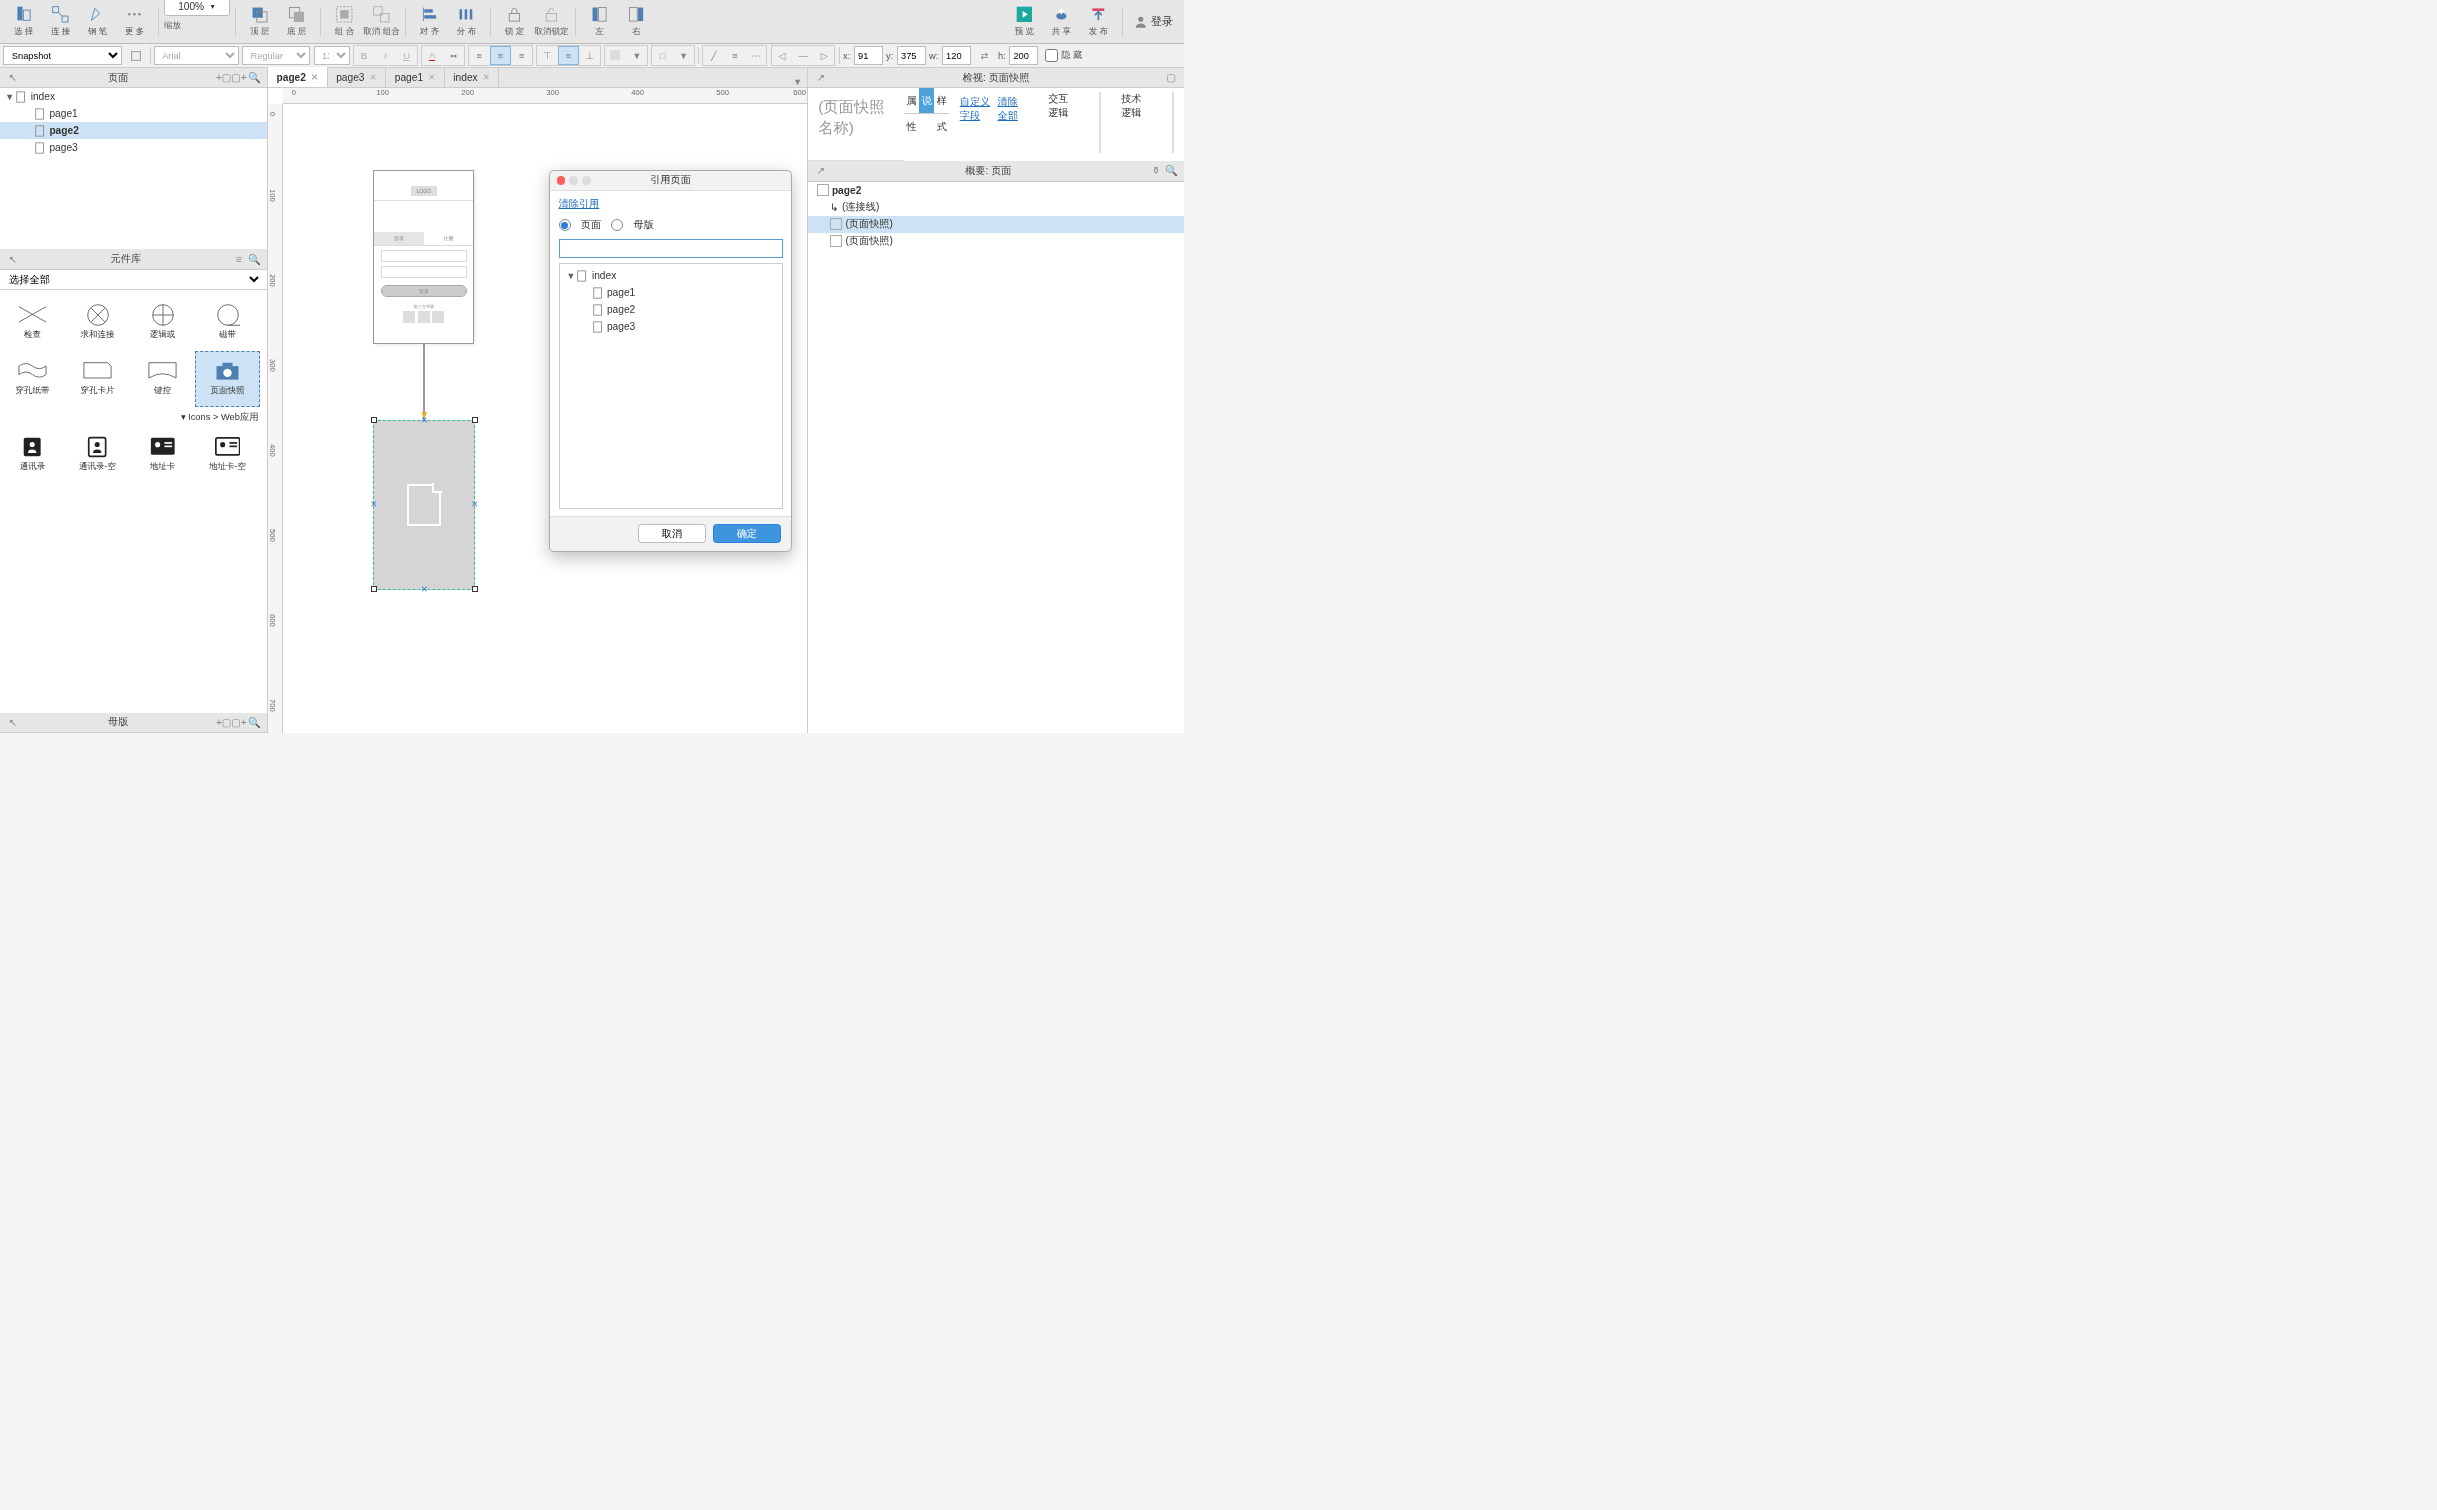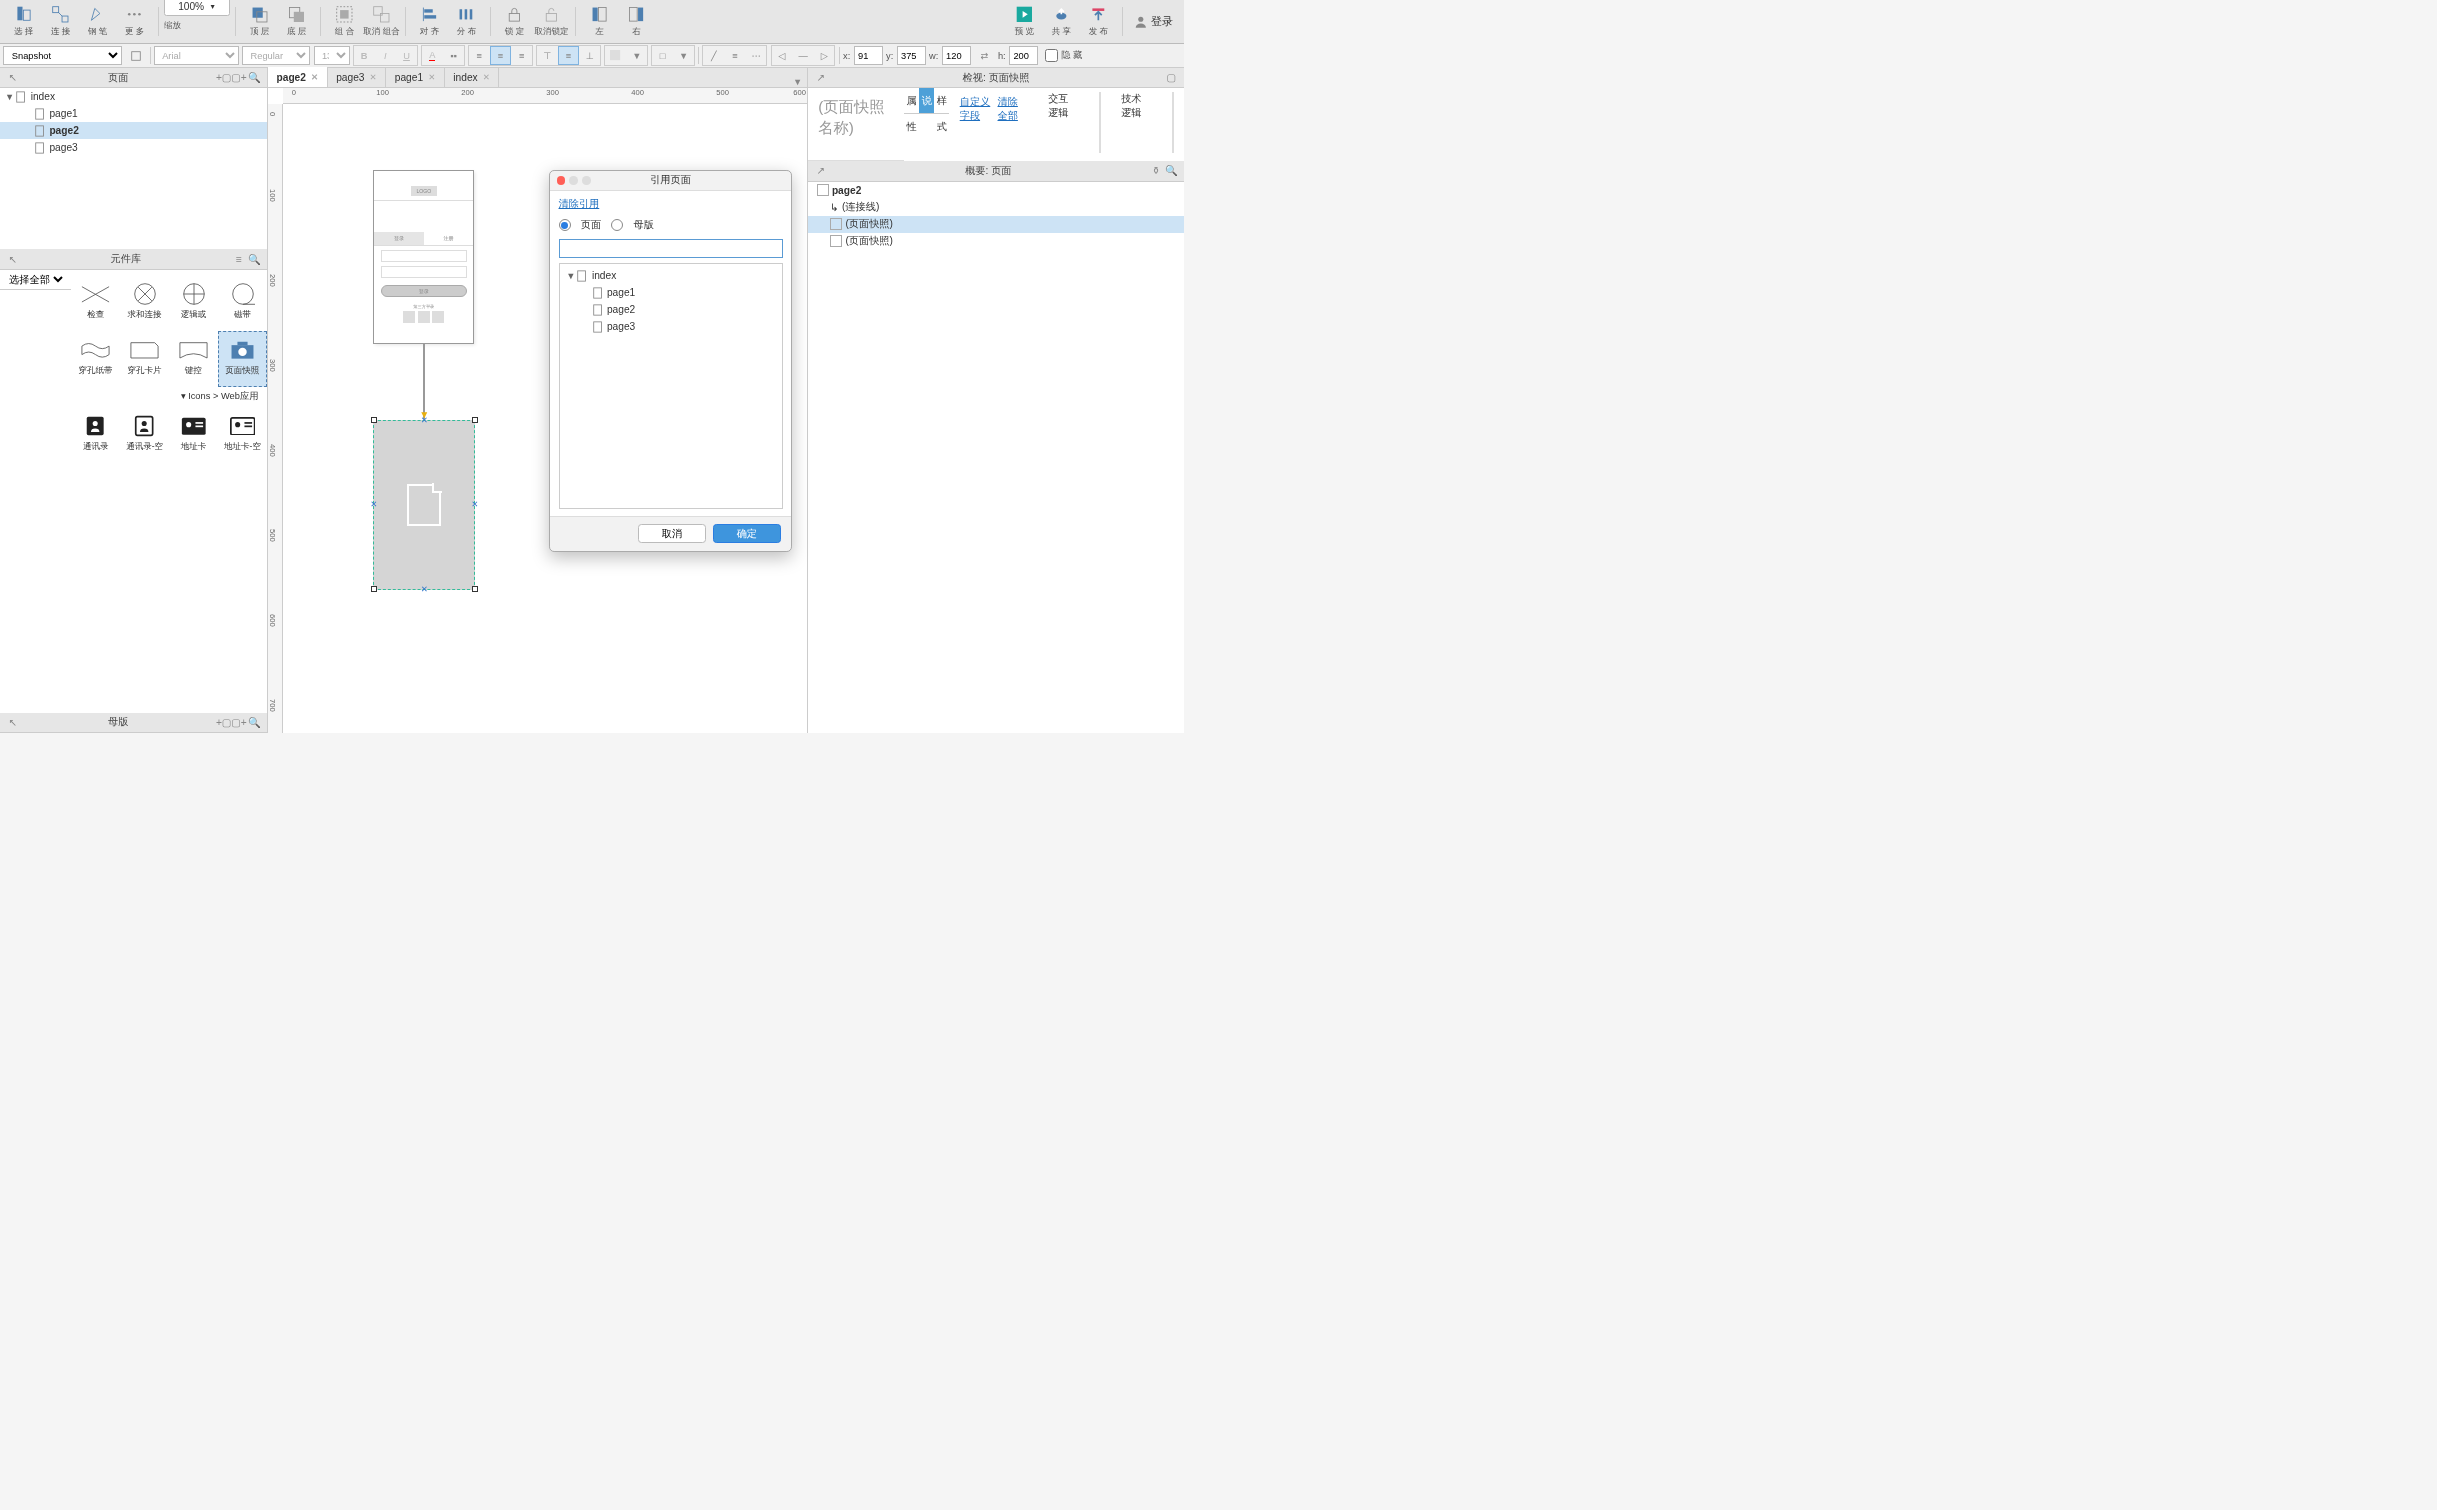--- a/index.html
+++ b/index.html
@@ -38,21 +38,21 @@
 
 
 .pages-panel { flex: 0 0 161px; background: #fff; overflow-y: auto; }
 .tree-row { height: 17px; display: flex; align-items: center; padding-left: 5.1px; cursor: pointer; }
 .tree-row.sel { background: #cde3f5; font-weight: bold; }
 .tree-row .tg { width: 10.2px; color: #666; }
 .tree-row .fi { width: 12px; height: 12px; margin-right: 3.4px; }
 .tree-row .nm { font-size: 10.2px; }
 
 
-.lib-panel { flex: 1; display: flex; flex-direction: row; background: #fff; }
+.lib-panel { flex: 1; display: flex; flex-direction: column; background: #fff; }
 .lib-select-row { height: 20.4px; border-bottom: 0.8px solid #ccc; display: flex; align-items: center; padding: 0 5.1px; }
 .lib-select-row select { width: 100%; border: none; background: transparent; font-size: 10.2px; }
 .lib-grid { flex: 1; overflow-y: auto; padding: 5.1px 0; }
 .lib-grid-row { display: flex; }
 .lib-item { width: 65px; height: 56px; display: flex; flex-direction: column; align-items: center; justify-content: center; cursor: pointer; }
 .lib-item.sel { background: #cde3f5; border: 0.8px dashed #4d7fb0; justify-content: center; }
 .lib-item .shape { width: 31px; height: 18.7px; display: flex; align-items: center; justify-content: center; }
 .lib-item .cap { font-size: 8.5px; color: #333; margin-top: 5.1px; }
 .lib-cat { font-size: 9.3px; color: #333; padding: 3.4px 8.5px; text-align: right; }
 

